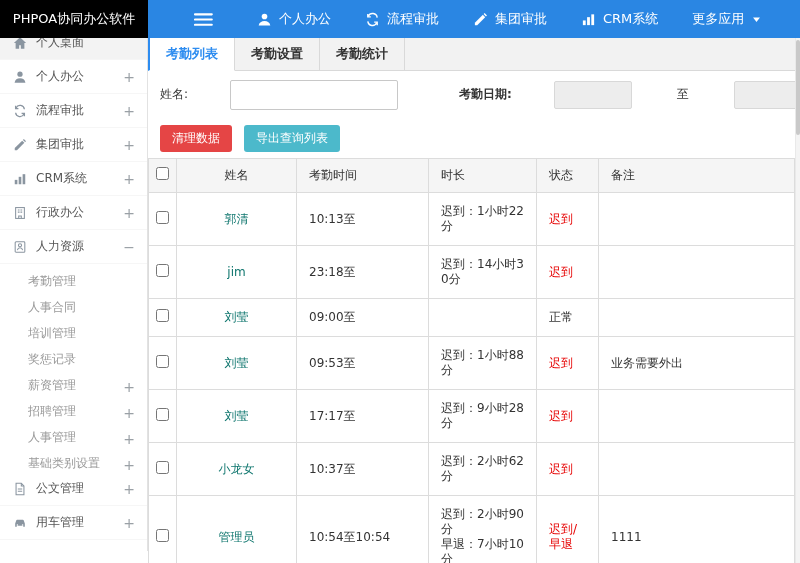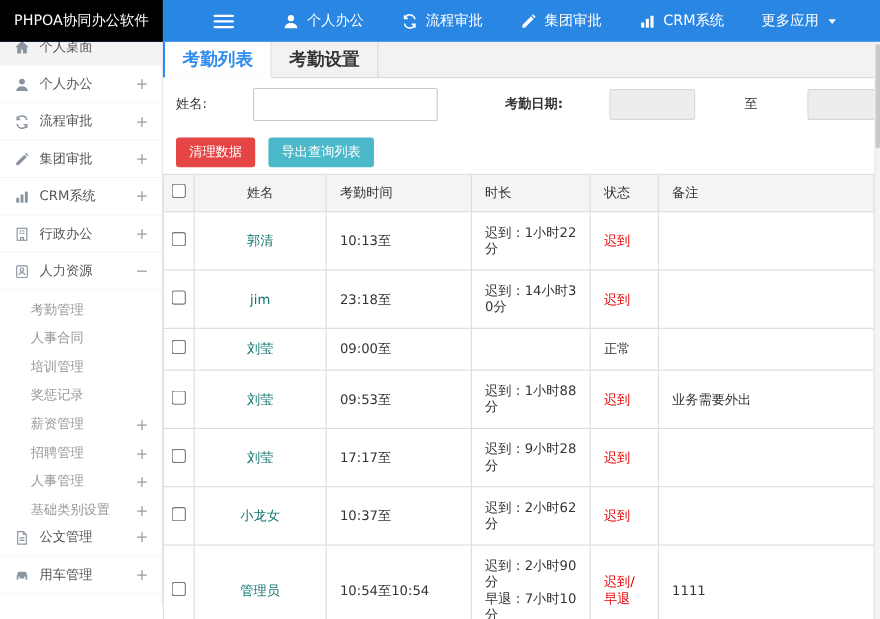--- a/index.html
+++ b/index.html
@@ -22,21 +22,21 @@
   .side-item { display:flex; align-items:center; height:34px; padding:0 12px 0 13px; color:#555; cursor:pointer; border-bottom:1px solid #f6f6f6; background:#fff; }
   .side-item.active { background:#f3f3f3; }
   .side-item .icon { display:inline-flex; width:14px; height:14px; color:#8a95a0; margin-right:9px; flex:none; }
   .side-label { flex:1; font-size:12px; white-space:nowrap; overflow:hidden; }
   .expand { color:#9aa0a6; font-size:14px; line-height:1; padding-left:4px; cursor:pointer; }
   .side-sub { display:flex; align-items:flex-end; height:26px; padding:0 12px 0 28px; color:#999; font-size:12px; cursor:pointer; background:#fff; }
 
   
   .main { position:absolute; left:148px; top:38px; width:647px; height:525px; background:#fff; overflow:hidden; }
   .tabbar { height:33px; background:#f2f2f2; border-bottom:1px solid #d9d9d9; display:flex; }
-  .tab { padding:0 16px; line-height:32px; font-size:16px; font-weight:bold; color:#333; border-right:1px solid #d9d9d9; cursor:pointer; background:#f2f2f2; }
+  .tab { padding:0 16px; line-height:32px; font-size:13px; font-weight:bold; color:#333; border-right:1px solid #d9d9d9; cursor:pointer; background:#f2f2f2; }
   .tab.active { background:#fff; color:#2d8cf0; border-left:2px solid #2d8cf0; margin-bottom:-1px; border-bottom:1px solid #fff; }
 
   .filterbar { height:47px; display:flex; align-items:center; padding:0 12px;gap:36px; }
   .flabel { font-size:12px; color:#333; margin-right:6px; white-space:nowrap; }
   .flabel.strong { font-weight:bold; margin-left:25px; }
   .to-label { margin:0 9px; }
   .name-input { width:188px; height:30px; border:1px solid #c8c8c8; border-radius:2px; padding:0 8px; font:inherit; outline:none; }
   .date-input { width:78px; height:28px; border:1px solid #d8d8d8; background:#ededed; border-radius:2px; font:inherit; padding:0 6px; outline:none; }
   .btn { border:none; border-radius:3px; color:#fff; font-size:12px; cursor:pointer; font-family:inherit;padding-left:32px; }
   .btn-query { margin-left:18px; width:58px; height:30px; background:#4593d9; border:1px solid #3c83c6; font-weight:bold; }
@@ -242,20 +242,21 @@
         </span>
         <span class="side-label">用车管理</span>
         <span class="expand">+</span>
       </div>
     </aside>
 
   <main class="main">
     <div class="tabbar" id="tabbar">
         <div class="tab active">考勤列表</div>
         <div class="tab">考勤设置</div>
+        <div class="tab">考勤统计</div>
       </div>
 
     <div class="filterbar">
       <label class="flabel">姓名:</label>
       <input class="name-input" type="text" style="">
       <label class="flabel strong">考勤日期:</label>
       <input class="date-input" type="text" style="">
       <span class="flabel to-label">至</span>
       <input class="date-input" type="text" style="">
       <button class="btn btn-query">查 询</button>

